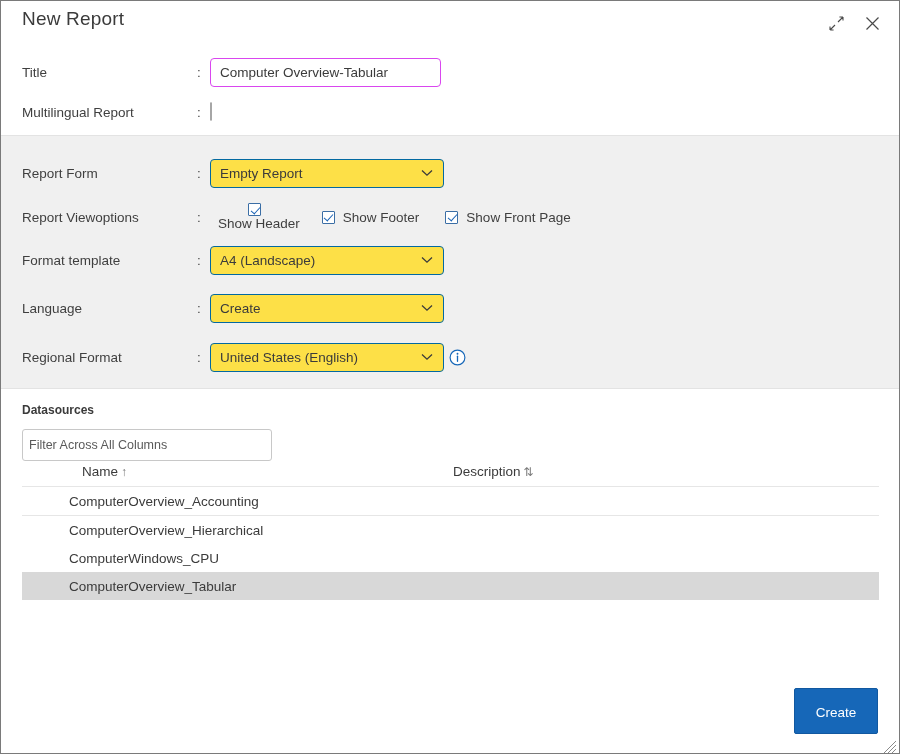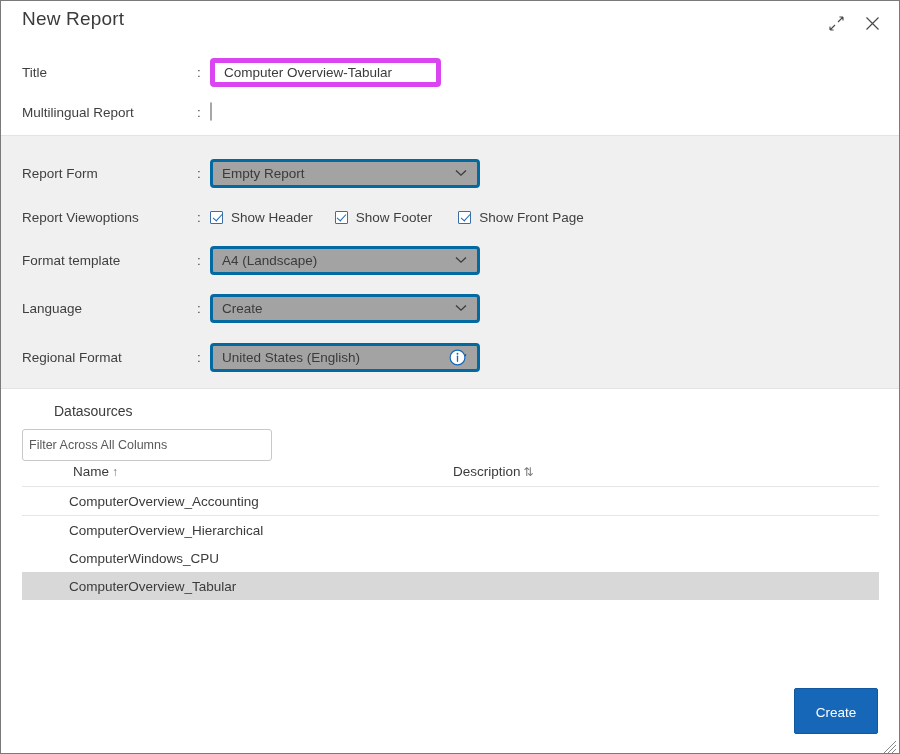--- a/index.html
+++ b/index.html
@@ -97,37 +97,37 @@
   .control-wrap {
     position: absolute;
     left: 209px;
   }
 
   
   .text-input {
     box-sizing: border-box;
     width: 231px;
     height: 29px;
-    border: 5px solid #d946ef;
+    border: 1px solid #d946ef;
     border-radius: 4px;
     background: #ffffff;
     font-family: "Liberation Sans", sans-serif;
     font-size: 13.5px;
     color: #3b3b3b;
     padding: 0 9px;
     outline: none;
   }
   .select-box {
     box-sizing: border-box;
     position: relative;
-    width: 270px;
+    width: 234px;
     height: 29px;
-    border: 3px solid #0369a1;
+    border: 1px solid #0369a1;
     border-radius: 4px;
-    background: #a3a3a3;
+    background: #fde047;
     display: flex;
     align-items: center;
     cursor: pointer;
   }
   .select-value {
     font-size: 13.5px;
     color: #3b3b3b;
     padding-left: 9px;
     white-space: nowrap;
     overflow: hidden;
@@ -194,24 +194,23 @@
     width: 17px;
     height: 17px;
     cursor: pointer;
   }
 
   
   .ds-heading {
     position: absolute;
     left: 21px;
     top: 14px;
-    font-size: 14px;
-    font-weight: normal;
-    color: #3b3b3b;
-    margin-left: 32px;
+    font-size: 12px;
+    font-weight: bold;
+    color: #3b3b3b;
   }
   .filter-input {
     position: absolute;
     left: 21px;
     top: 40px;
     box-sizing: border-box;
     width: 250px;
     height: 32px;
     border: 1px solid #c8c8c8;
     border-radius: 3px;
@@ -236,21 +235,21 @@
     border-bottom: 1px solid #e6e6e6;
   }
   .th {
     position: absolute;
     top: 3px;
     font-size: 13.5px;
     color: #3b3b3b;
     cursor: pointer;
     white-space: nowrap;
   }
-  .th-name { left: 51px; }
+  .th-name { left: 60px; }
   .th-desc { left: 431px; }
   .sort-ind {
     color: #787878;
     font-size: 12px;
     margin-left: 3px;
   }
   .trow {
     position: relative;
     height: 28px;
     display: flex;
@@ -353,21 +352,21 @@
             <path d="M1 1.5 L6 6.2 L11 1.5"></path>
           </svg>
         </span>
       </span>
     </div>
 
     <div class="row" style="top: 66px;">
       <span class="field-label">Report Viewoptions</span>
       <span class="colon">:</span>
       <span class="cb-group">
-        <span class="cb-item" style="">
+        <span class="cb-item" style="flex-direction:column;">
           <span class="cb-box checked"></span>
           <span class="cb-label">Show Header</span>
         </span>
         <span class="cb-item" style="margin-right:26px;">
           <span class="cb-box checked"></span>
           <span class="cb-label">Show Footer</span>
         </span>
         <span class="cb-item" style="margin-right:0;">
           <span class="cb-box checked"></span>
           <span class="cb-label">Show Front Page</span>

